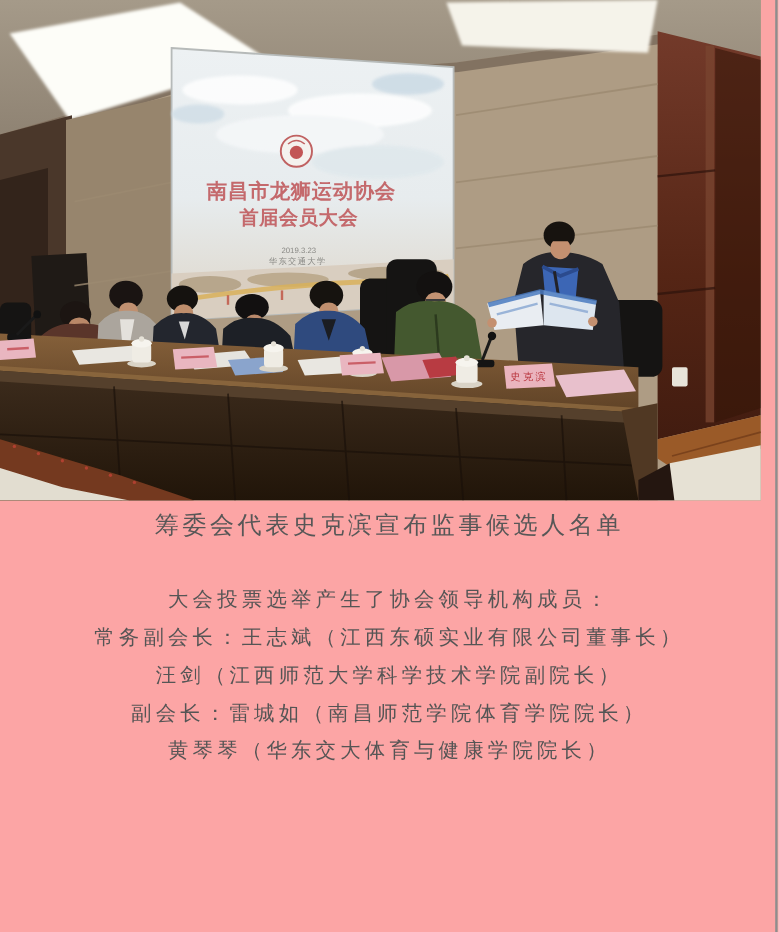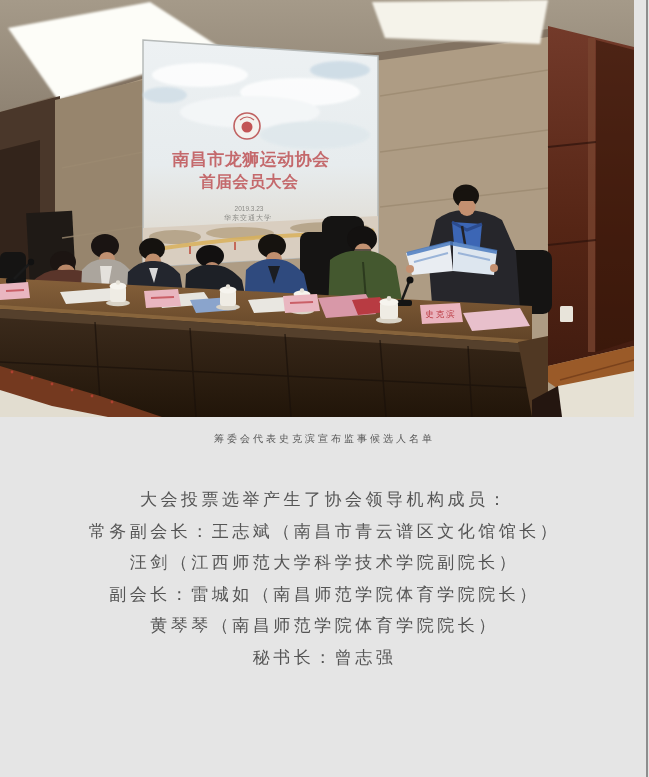--- a/index.html
+++ b/index.html
@@ -1,27 +1,27 @@
 <!DOCTYPE html>
 <html><head>
 <meta charset="utf-8">
 <style>
   html,body{margin:0;padding:0;}
   body{
     width:649px;height:777px;background:#ffffff;overflow:hidden;position:relative;
     font-family:"Liberation Sans","DejaVu Sans",sans-serif;
   }
-  .page{width:649px;height:777px;position:relative;background:#e5e5e5;}
+  .page{width:649px;height:777px;position:relative;background:#fca5a5;}
   .photo{
     position:absolute;left:0;top:0;width:634px;height:417px;overflow:hidden;background:#b3a18a;
   }
   .photo svg{display:block;}
   .caption{
     position:absolute;left:0;top:417px;width:649px;margin:0;padding:11px 0 0 0;
-    text-align:center;font-size:10px;line-height:21px;letter-spacing:3px;
+    text-align:center;font-size:20px;line-height:21px;letter-spacing:3px;
     color:#575757;
   }
   .article{
     position:absolute;left:0;top:484px;width:649px;
   }
   .article p{
     margin:0;padding:0;text-align:center;
     font-size:17px;line-height:31.6px;letter-spacing:3.5px;color:#555555;
   }
   .edge-line{
@@ -296,21 +296,20 @@
           </g>
         </g>
       </g>
     </svg>
   </div>
 
   <p class="caption">筹委会代表史克滨宣布监事候选人名单</p>
 
   <div class="article">
     <p>大会投票选举产生了协会领导机构成员：</p>
-    <p>常务副会长：王志斌（南昌市青云谱区文化馆馆长）</p>
+    <p>常务副会长：王志斌（江西东硕实业有限公司董事长）</p>
     <p>汪剑（江西师范大学科学技术学院副院长）</p>
     <p>副会长：雷城如（南昌师范学院体育学院院长）</p>
-    <p>黄琴琴（南昌师范学院体育学院院长）</p>
-    <p>秘书长：曾志强</p>
+    <p>黄琴琴（华东交大体育与健康学院院长）</p>
   </div>
 
   <div class="edge-line"></div>
 </div>
 
 </body></html>

